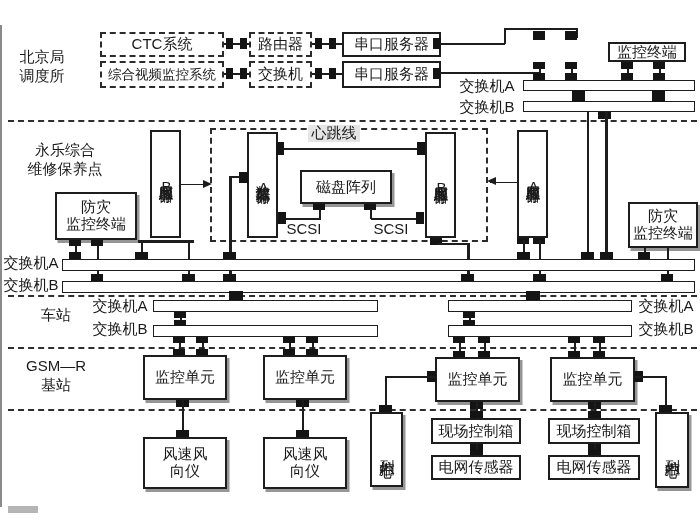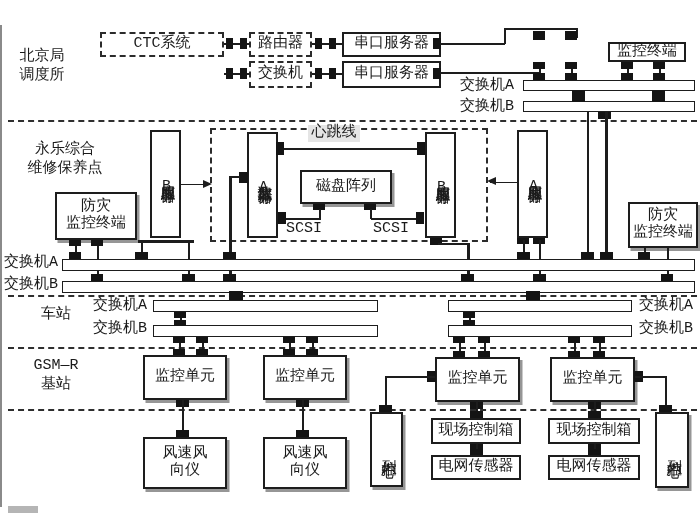--- a/index.html
+++ b/index.html
@@ -1,17 +1,17 @@
 <!DOCTYPE html>
 <html><head>
 <meta charset="utf-8">
 <style>
   html,body{margin:0;padding:0;background:#fff;}
   #stage{position:relative;width:700px;height:523px;background:#fff;overflow:hidden;
-         font-family:Liberation Mono, monospace;color:#1a1a1a;font-size:15px;}
+         font-family:Liberation Sans, sans-serif;color:#1a1a1a;font-size:15px;}
   .b{position:absolute;box-sizing:border-box;border:2px solid #1d1d1d;background:#fff;
      display:flex;align-items:center;justify-content:center;text-align:center;line-height:1.12;}
   .db{border:2.5px dashed #2b2b2b;}
   .thick{border-width:2.5px;}
   .sh{box-shadow:2.5px 3px 0 rgba(45,45,45,.5);}
   .bus{position:absolute;box-sizing:border-box;border:1.7px solid #1d1d1d;background:#fff;}
   .ln{position:absolute;background:#1d1d1d;}
   .pad{position:absolute;background:#141414;}
   .lb{position:absolute;display:flex;flex-direction:column;align-items:center;justify-content:center;
       text-align:center;line-height:1.25;}
@@ -35,20 +35,23 @@
   <div class="sep" style="top:347px"></div>
   <div class="sep" style="top:409px"></div>
 
   <div class="lb" style="left:10px;top:46px;width:64px;height:42px">
     <span>北京局</span>
     <span>调度所</span>
   </div>
 
   <div class="b db" style="left:100px;top:32px;width:124px;height:25px">
     <span>CTC系统</span>
+    </div>
+  <div class="b db f13" style="left:100px;top:61px;width:124px;height:27px">
+    <span>综合视频监控系统</span>
     </div>
   <div class="b db" style="left:249px;top:32px;width:63px;height:25px">
     <span>路由器</span>
     </div>
   <div class="b db" style="left:249px;top:61px;width:63px;height:27px">
     <span>交换机</span>
     </div>
   <div class="b" style="left:342px;top:32px;width:99px;height:25px">
     <span>串口服务器</span>
     </div>

